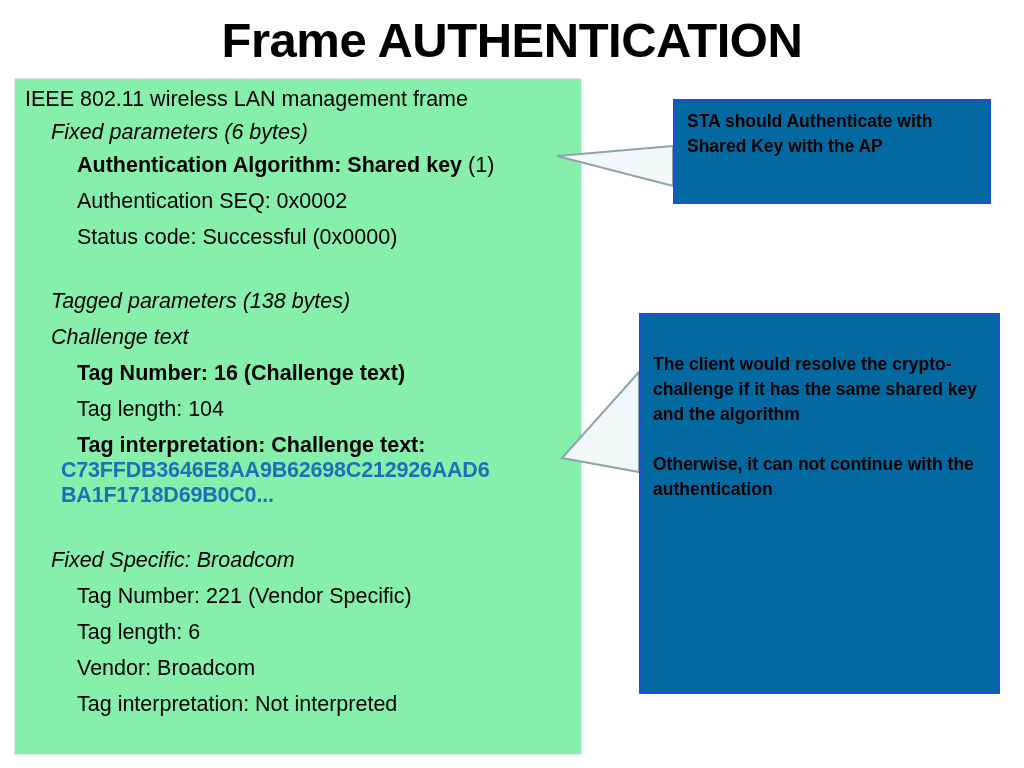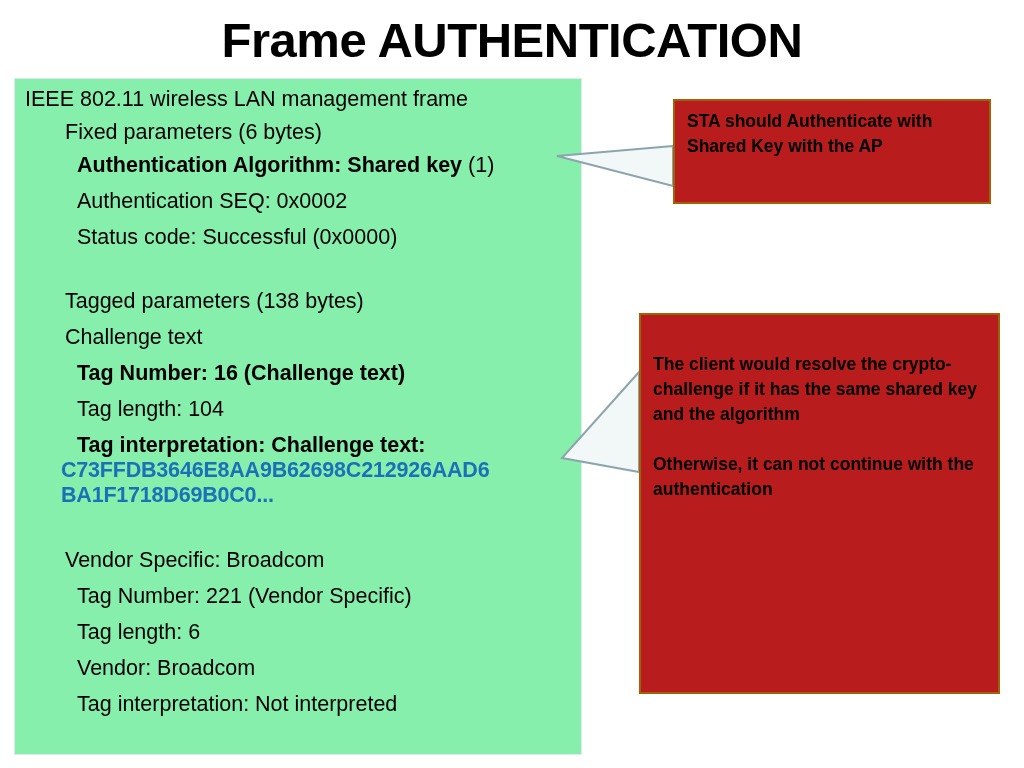--- a/index.html
+++ b/index.html
@@ -48,30 +48,30 @@
     white-space: nowrap;
     color: #000000;
   }
   .pkt-line.bold { font-weight: bold; }
   .pkt-line.hex {
     font-weight: bold;
     color: #1C70B8;
     letter-spacing: -0.2px;
   }
   .ind0 { left: 10px; }
-  .ind1 { left: 50px; }
+  .ind1 { left: 36px; font-style: italic; }
   .ind2 { left: 62px; }
   .ind-hex { left: 46px; }
   .nrm { font-weight: normal; }
 
   
   .callout {
     position: absolute;
-    background: #b91c1c;
-    border: 2px solid #a16207;
+    background: #0369a1;
+    border: 2px solid #1d4ed8;
     box-sizing: border-box;
   }
   .callout-text {
     position: absolute;
     font-size: 17.5px;
     font-weight: bold;
     line-height: 25px;
     color: #000000;
   }
   #callout-sta {
@@ -133,21 +133,21 @@
   <div class="pkt-line ind2 bold" style="top:282px;">Tag Number: 16 (Challenge text)</div>
 
   <div class="pkt-line ind2" style="top:318px;">Tag length: 104</div>
 
   <div class="pkt-line ind2 bold" style="top:354px;">Tag interpretation: Challenge text:</div>
 
   <div class="pkt-line ind-hex hex" style="top:379px;">C73FFDB3646E8AA9B62698C212926AAD6</div>
 
   <div class="pkt-line ind-hex hex" style="top:404px;">BA1F1718D69B0C0...</div>
 
-  <div class="pkt-line ind1" style="top:469px;">Vendor Specific: Broadcom</div>
+  <div class="pkt-line ind1" style="top:469px;">Fixed Specific: Broadcom</div>
 
   <div class="pkt-line ind2" style="top:505px;">Tag Number: 221 (Vendor Specific)</div>
 
   <div class="pkt-line ind2" style="top:541px;">Tag length: 6</div>
 
   <div class="pkt-line ind2" style="top:577px;">Vendor: Broadcom</div>
 
   <div class="pkt-line ind2" style="top:613px;">Tag interpretation: Not interpreted</div>
 </div>
 

